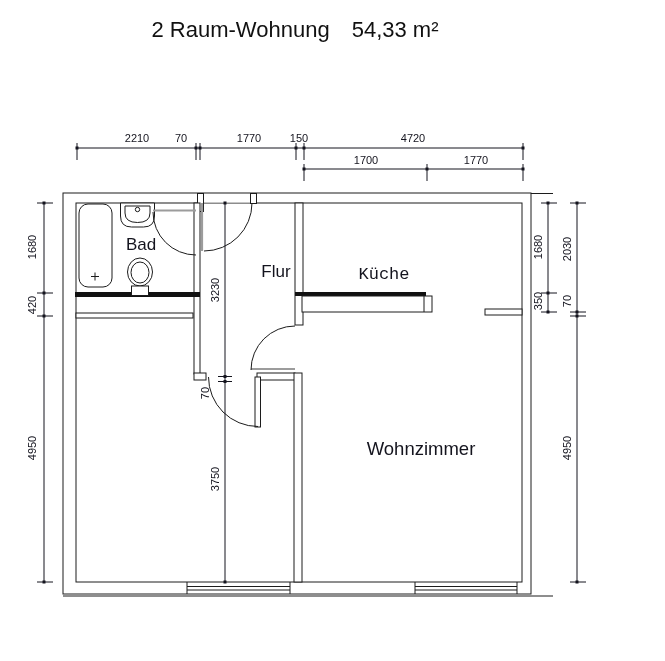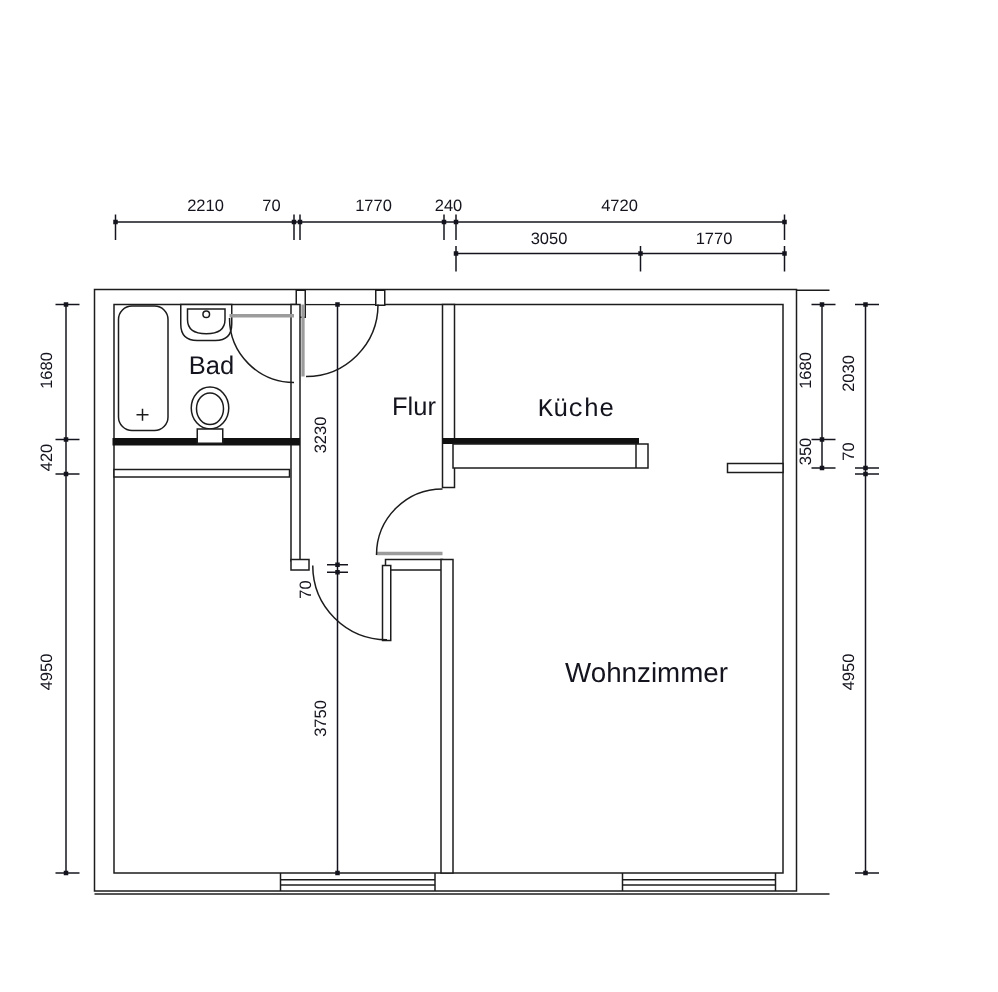--- a/index.html
+++ b/index.html
@@ -150,33 +150,37 @@
             <rect x="575.5" y="580.5" width="3" height="3"></rect>
           <rect x="223.5" y="201.5" width="3" height="3"></rect>
             <rect x="223.5" y="375" width="3" height="3"></rect>
           <rect x="223.5" y="380" width="3" height="3"></rect>
             <rect x="223.5" y="580.5" width="3" height="3"></rect>
         </g>
       </g>
     </g>
   </svg>
 
+  <div class="title">
+    <span>2 Raum-Wohnung</span>
+    <span>54,33 m²</span>
+  </div>
 
   <div class="lbl room" style="left:141px;top:244px;">Bad</div>
   <div class="lbl room" style="left:276px;top:271px;">Flur</div>
   <div class="lbl room" style="left:384px;top:274px;font-family:Liberation Mono, monospace;">Küche</div>
-  <div class="lbl big" style="left:421px;top:449px;margin-left:10px;">Wohnzimmer</div>
+  <div class="lbl big" style="left:421px;top:449px;">Wohnzimmer</div>
 
   <div class="lbl" style="left:137px;top:138px;text-align:right;">2210</div>
   <div class="lbl" style="left:181px;top:138px;">70</div>
   <div class="lbl" style="left:249px;top:138px;">1770</div>
-  <div class="lbl" style="left:299px;top:138px;">240</div>
+  <div class="lbl" style="left:299px;top:138px;">150</div>
   <div class="lbl" style="left:413px;top:138px;">4720</div>
 
-  <div class="lbl" style="left:366px;top:160px;">3050</div>
+  <div class="lbl" style="left:366px;top:160px;">1700</div>
   <div class="lbl" style="left:476px;top:160px;">1770</div>
 
   <div class="lbl rot" style="left:32px;top:247px;">1680</div>
   <div class="lbl rot" style="left:32px;top:305px;">420</div>
   <div class="lbl rot" style="left:32px;top:448px;">4950</div>
 
   <div class="lbl rot" style="left:538px;top:247px;">1680</div>
   <div class="lbl rot" style="left:538px;top:301px;">350</div>
 
   <div class="lbl rot" style="left:567px;top:249px;">2030</div>

